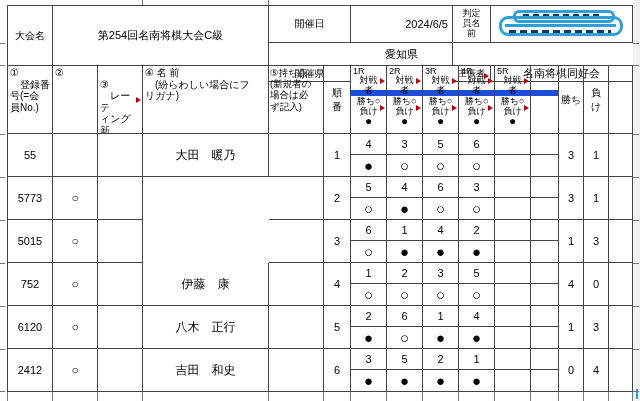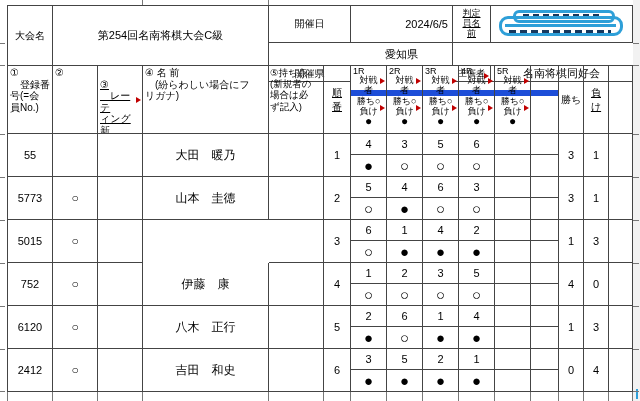--- a/index.html
+++ b/index.html
@@ -23,21 +23,21 @@
   
   #main-grid {
     position:absolute; left:7px; top:65px;
     display:grid;
     grid-template-columns: 45px 45px 45px 126px 55px 27px 36px 36px 36px 36px 36px 28px 25px 25px 24px;
     grid-template-rows: 68px repeat(6, 43px);
     border-top:1px solid #444; border-left:1px solid #444;
   }
   .cell { border-right:1px solid #444; border-bottom:1px solid #444; overflow:hidden; position:relative; }
   .ctr  { display:flex; align-items:center; justify-content:center; text-align:center; }
-  .pre  { white-space:pre-line;text-decoration:underline; }
+  .pre  { white-space:pre-line; }
 
   .t1{grid-column:1} .t2{grid-column:2} .t3{grid-column:3}
   .t4{grid-column:4} .t5{grid-column:5} .t6{grid-column:6}
   .span2 { grid-row:1/3;text-align:center; }
   .g1{grid-column:1}.g2{grid-column:2}.g3{grid-column:3}.g4{grid-column:4}.g5{grid-column:5}
   .g6{grid-column:6}.g7{grid-column:7}.g8{grid-column:8}.g9{grid-column:9}.g10{grid-column:10}
   .g11{grid-column:11}.g12{grid-column:12}.g13{grid-column:13}.g14{grid-column:14}.g15{grid-column:15}
   .hrow{grid-row:1}
 
   .fs8{font-size:9px; line-height:1.1;}
@@ -249,21 +249,20 @@
       <div class="opp"></div>
         <div class="res"></div>
     </div>
     <div class="cell ctr fs11 g13" style="grid-row: 2;">3</div>
     <div class="cell ctr fs11 g14" style="grid-row: 2;">1</div>
     <div class="cell g15" style="grid-row: 2;"></div>
 
     <div class="cell ctr fs11 g1" style="grid-row: 3;">5773</div>
     <div class="cell ctr fs12 g2" style="grid-row: 3;">○</div>
     <div class="cell g3" style="grid-row: 3;"></div>
-    <div class="cell ctr fs12 g4" style="grid-row: 3;">山本　圭徳</div>
     <div class="cell g5" style="grid-row: 3;"></div>
     <div class="cell ctr fs11 g6" style="grid-row: 3;">2</div>
     <div class="cell g7" style="grid-row: 3;">
       <div class="opp">5</div>
       <div class="res">○</div>
     </div>
     <div class="cell g8" style="grid-row: 3;">
       <div class="opp">4</div>
       <div class="res">●</div>
     </div>

